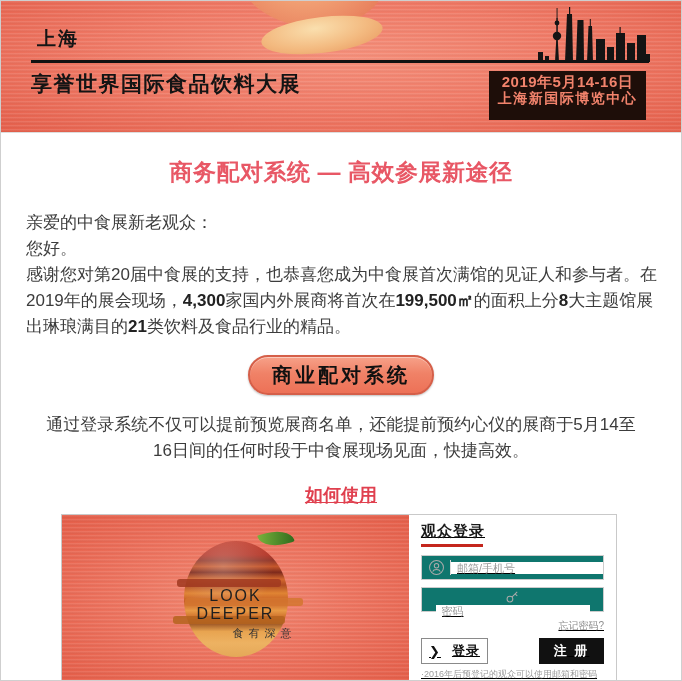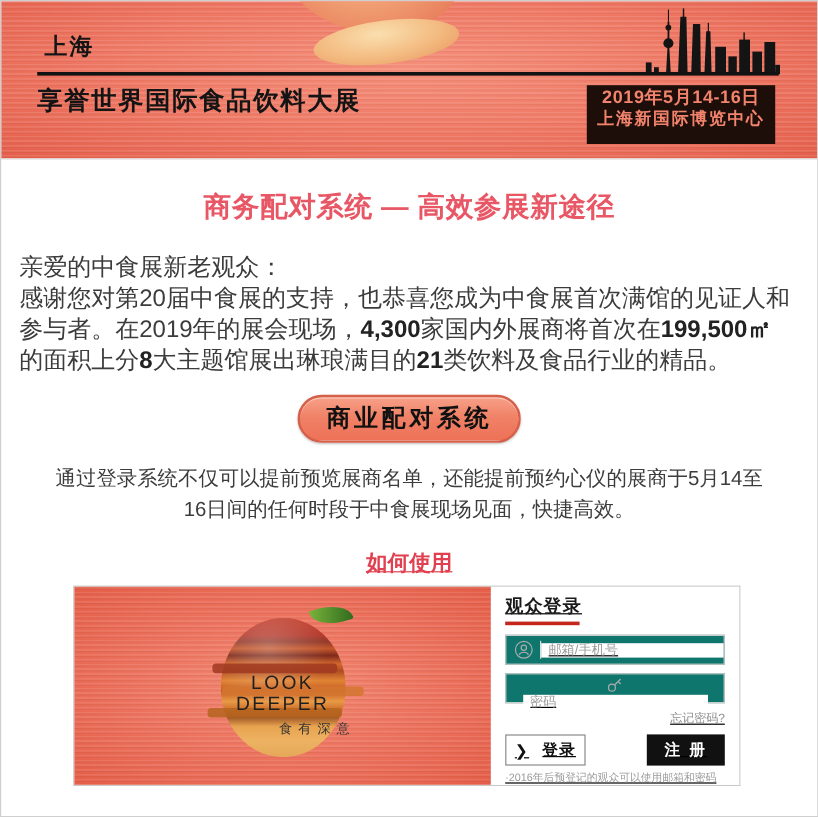--- a/index.html
+++ b/index.html
@@ -23,21 +23,21 @@
   .hdr-line { position:absolute; left:30px; top:59px; width:618px; height:3px; background:#121212; z-index:3; }
   .hdr-tagline { position:absolute; left:30px; top:69px; font-size:21px; font-weight:bold; color:#141414; letter-spacing:1.5px; z-index:3; }
   .skyline { position:absolute; left:537px; top:5px; z-index:2; }
   .hdr-badge { position:absolute; left:488px; top:70px; width:157px; height:49px; background:#1e0e09;
            color:#f2836c; text-align:center; z-index:3; padding-top:2px; }
   .hdr-badge .b1 { font-size:15px; font-weight:bold; letter-spacing:.5px; line-height:17px; }
   .hdr-badge .b2 { font-size:14px; font-weight:bold; letter-spacing:1.5px; line-height:16px; }
 
   
   .title { margin:24px 0 0; text-align:center; font-size:23px; font-weight:bold; color:#e85765; letter-spacing:.5px; }
-  .intro { margin:22px 22px 0 15px; font-size:20px; color:#3c3c3c; line-height:26px; }
+  .intro { margin:22px 22px 0 25px; font-size:17px; color:#3c3c3c; line-height:26px; }
   .intro .hl { font-weight:bold; color:#222; }
   .cta-row { text-align:center; margin-top:15px; }
   .cta-btn { display:inline-block; width:186px; height:40px; line-height:36px; border-radius:20px; cursor:pointer;
            background:linear-gradient(180deg,#f7a189 0%,#f08267 45%,#ed7157 100%);
            border:2px solid #d55f49; box-shadow:inset 0 1px 0 rgba(255,255,255,.45), 0 1px 2px rgba(0,0,0,.25);
            font-size:20px; font-weight:bold; color:#111; letter-spacing:3px; text-align:center; }
   .p2 { margin:17px auto 0; width:604px; text-align:center; font-size:17px; color:#3c3c3c; line-height:26px; }
   .howto-row { text-align:center; margin-top:19px; }
   .howto { font-size:18px; font-weight:bold; color:#e0404f; text-decoration:underline; cursor:pointer; }
 
@@ -119,20 +119,21 @@
     <div class="hdr-badge">
       <div class="b1">2019年5月14-16日</div>
       <div class="b2">上海新国际博览中心</div>
     </div>
   </div>
 
   <div class="title">商务配对系统 — 高效参展新途径</div>
 
   <div class="intro">
     <div>亲爱的中食展新老观众：</div>
+    <div>您好。</div>
     <div><span>感谢您对第20届中食展的支持，也恭喜您成为中食展首次满馆的见证人和参与者。在2019年的展会现场，</span><span class="hl">4,300</span><span>家国内外展商将首次在</span><span class="hl">199,500㎡</span><span>的面积上分</span><span class="hl">8</span><span>大主题馆展出琳琅满目的</span><span class="hl">21</span><span>类饮料及食品行业的精品。</span></div>
   </div>
 
   <div class="cta-row">
     <span class="cta-btn">商业配对系统</span>
   </div>
 
   <div class="p2">通过登录系统不仅可以提前预览展商名单，还能提前预约心仪的展商于5月14至16日间的任何时段于中食展现场见面，快捷高效。</div>
 
   <div class="howto-row">

